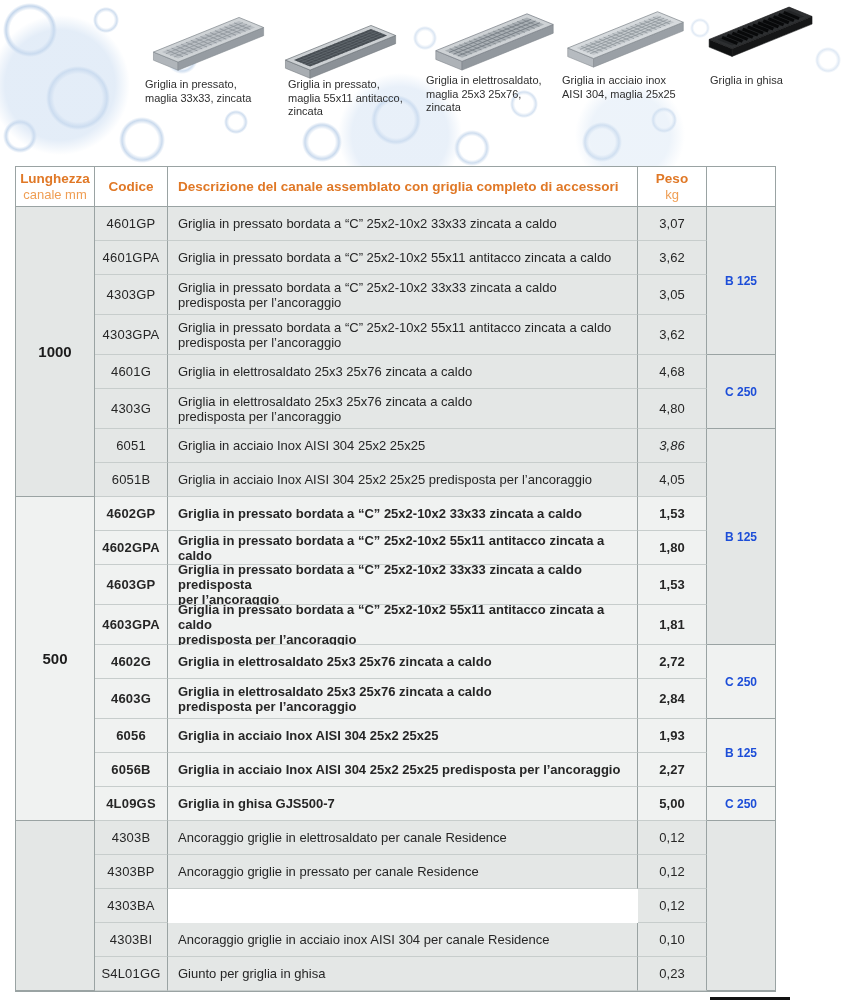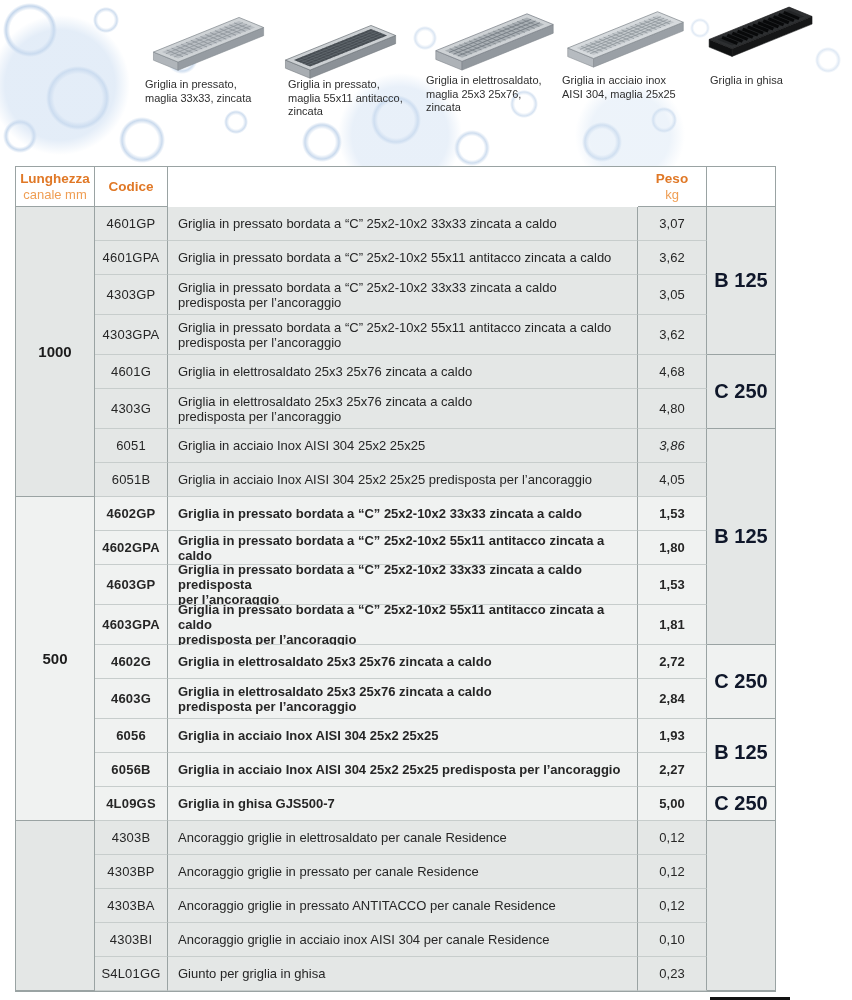--- a/index.html
+++ b/index.html
@@ -51,21 +51,21 @@
         font-size:13px;color:#262626;box-sizing:border-box;}
   .desc{justify-content:flex-start;text-align:left;padding:2px 8px 2px 10px;
         line-height:15px;white-space:pre-line;}
   .shade-dark{background:var(--row-dark);}
   .shade-light{background:var(--row-light);font-weight:bold;}
   .hcell{background:#fff;border-bottom:1px solid var(--bd);flex-direction:column;padding:3px 0;}
   .hcell.left{align-items:flex-start;padding-left:10px;}
   .ht{color:var(--orange);font-weight:bold;font-size:13.5px;line-height:16px;}
   .hs{color:var(--orange-light);font-size:13px;line-height:15px;}
   .group-cell{font-weight:bold;font-size:15px;color:#1c1c1c;border-bottom:1px solid var(--bd);}
-  .class-cell{font-weight:bold;font-size:20px;color:#0f172a;border-right:none;border-bottom:1px solid var(--bd);}
+  .class-cell{font-weight:bold;font-size:12px;color:#1d4ed8;border-right:none;border-bottom:1px solid var(--bd);}
   .code-cell{letter-spacing:.2px;text-align:right;}
   .bottom-mark{position:absolute;left:710px;top:997px;width:80px;height:3px;background:#121212;}
 </style>
 </head>
 <body>
 
 <div class="page">
 
   <div class="banner">
     <div>
@@ -219,20 +219,23 @@
   </div>
 
   <div id="grid" style="grid-template-rows: 40px 34px 34px 40px 40px 34px 40px 34px 34px 34px 34px 40px 40px 34px 40px 34px 34px 34px 34px 34px 34px 34px 34px;">
     <div class="cell hcell" style="grid-column:1;grid-row:1">
       <span class="ht">Lunghezza</span>
       <span class="hs">canale mm</span>
     </div>
     <div class="cell hcell" style="grid-column:2;grid-row:1">
       <span class="ht">Codice</span>
     </div>
+    <div class="cell hcell left" style="grid-column:3;grid-row:1">
+      <span class="ht">Descrizione del canale assemblato con griglia completo di accessori</span>
+    </div>
     <div class="cell hcell" style="grid-column:4;grid-row:1">
       <span class="ht">Peso</span>
       <span class="hs">kg</span>
     </div>
     <div class="cell hcell" style="grid-column:5;grid-row:1;border-right:none"></div>
   <div class="cell group-cell shade-dark" style="grid-area: 2 / 1 / span 8;">1000</div>
       <div class="cell group-cell shade-light" style="grid-area: 10 / 1 / span 9;">500</div>
       <div class="cell group-cell shade-dark" style="grid-area: 19 / 1 / span 5;"></div>
       <div class="cell code-cell shade-dark" style="grid-area: 2 / 2;">4601GP</div>
       <div class="cell desc shade-dark" style="grid-area: 2 / 3;">Griglia in pressato bordata a “C” 25x2-10x2 33x33 zincata a caldo</div>
@@ -291,21 +294,20 @@
       <div class="cell code-cell shade-light" style="grid-area: 18 / 2;">4L09GS</div>
       <div class="cell desc shade-light" style="grid-area: 18 / 3;">Griglia in ghisa GJS500-7</div>
       <div class="cell weight-cell shade-light" style="grid-area: 18 / 4;">5,00</div>
       <div class="cell code-cell shade-dark" style="grid-area: 19 / 2;">4303B</div>
       <div class="cell desc shade-dark" style="grid-area: 19 / 3;">Ancoraggio griglie in elettrosaldato per canale Residence</div>
       <div class="cell weight-cell shade-dark" style="grid-area: 19 / 4;">0,12</div>
       <div class="cell code-cell shade-dark" style="grid-area: 20 / 2;">4303BP</div>
       <div class="cell desc shade-dark" style="grid-area: 20 / 3;">Ancoraggio griglie in pressato per canale Residence</div>
       <div class="cell weight-cell shade-dark" style="grid-area: 20 / 4;">0,12</div>
       <div class="cell code-cell shade-dark" style="grid-area: 21 / 2;">4303BA</div>
-      <div class="cell desc shade-dark" style="grid-area: 21 / 3;">Ancoraggio griglie in pressato ANTITACCO per canale Residence</div>
       <div class="cell weight-cell shade-dark" style="grid-area: 21 / 4;">0,12</div>
       <div class="cell code-cell shade-dark" style="grid-area: 22 / 2;">4303BI</div>
       <div class="cell desc shade-dark" style="grid-area: 22 / 3;">Ancoraggio griglie in acciaio inox AISI 304 per canale Residence</div>
       <div class="cell weight-cell shade-dark" style="grid-area: 22 / 4;">0,10</div>
       <div class="cell code-cell shade-dark" style="grid-area: 23 / 2;">S4L01GG</div>
       <div class="cell desc shade-dark" style="grid-area: 23 / 3;">Giunto per griglia in ghisa</div>
       <div class="cell weight-cell shade-dark" style="grid-area: 23 / 4;">0,23</div>
       <div class="cell class-cell shade-dark" style="grid-area: 2 / 5 / span 4;">B 125</div>
       <div class="cell class-cell shade-dark" style="grid-area: 6 / 5 / span 2;">C 250</div>
       <div class="cell class-cell shade-dark" style="grid-area: 8 / 5 / span 6;">B 125</div>

